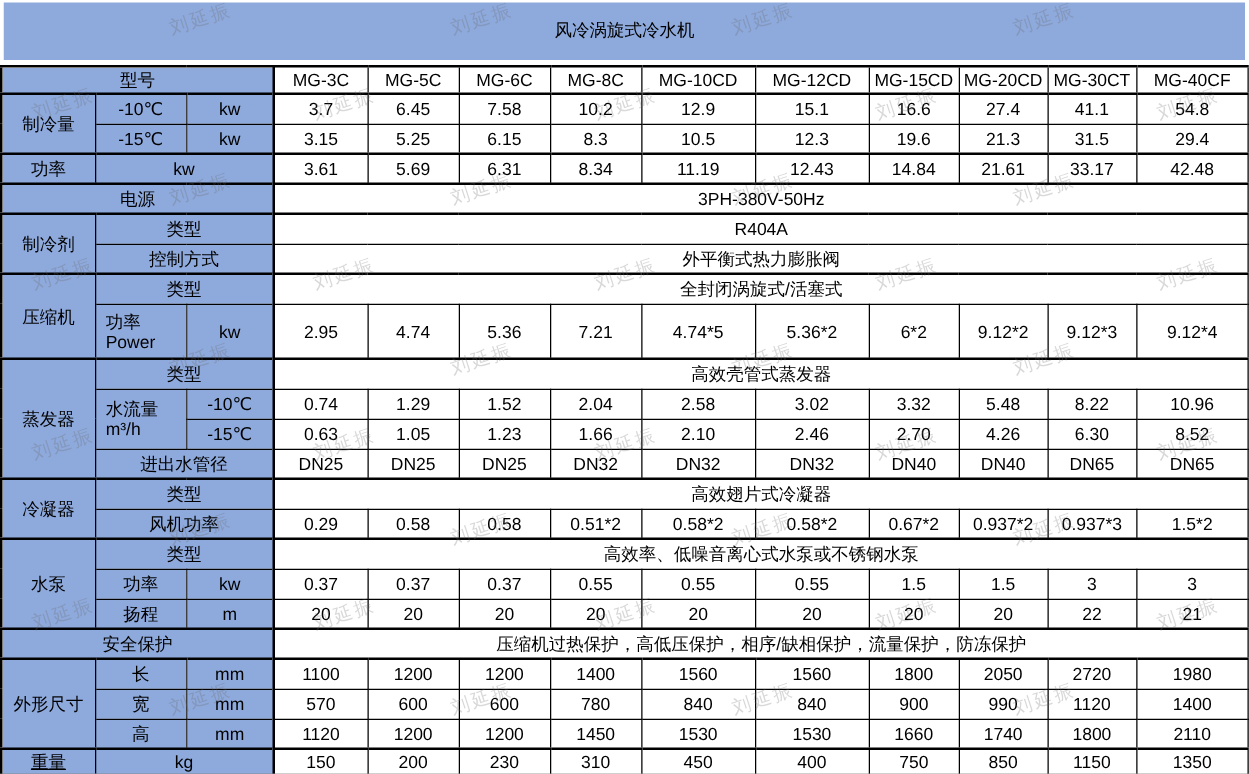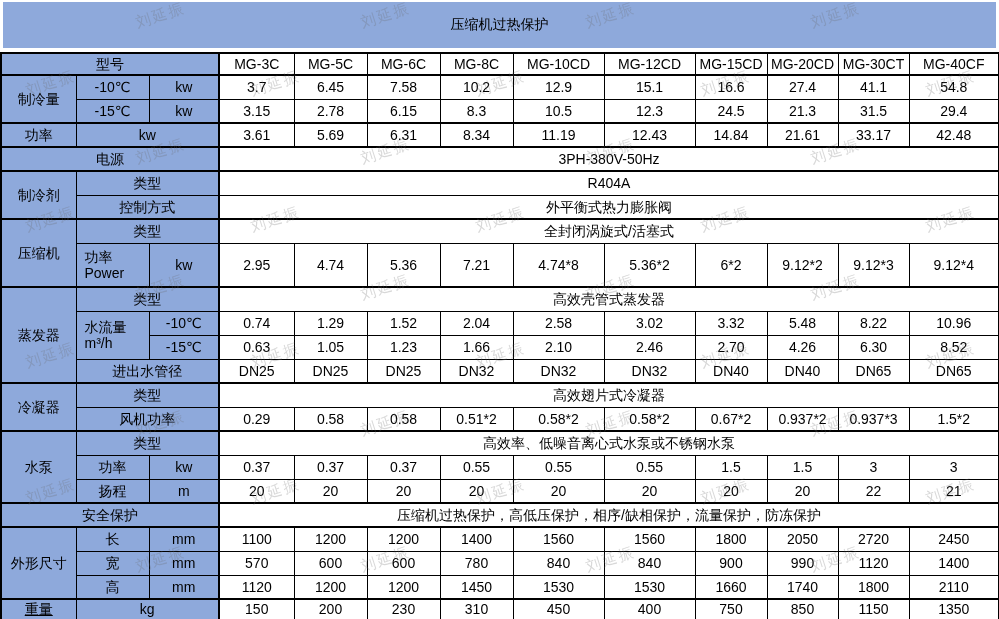--- a/index.html
+++ b/index.html
@@ -40,21 +40,21 @@
     position:absolute;
     font-size:15px;letter-spacing:2px;
     color:rgba(105,105,105,0.26);
     transform:rotate(-18deg);
     white-space:nowrap;
   }
 </style>
 </head>
 <body style="--hdr: #8EA9DB;">
 
-<div class="title-bar">压缩机过热保护</div>
+<div class="title-bar">风冷涡旋式冷水机</div>
 
 <table class="spec">
   <colgroup>
     <col style="width:75px">
       <col style="width:73px">
       <col style="width:70px">
     <col style="width:75px">
       <col style="width:73px">
       <col style="width:73px">
       <col style="width:73px">
@@ -94,26 +94,26 @@
       <td>16.6</td>
       <td>27.4</td>
       <td>41.1</td>
       <td>54.8</td>
     </tr>
 
     <tr>
       <td class="h">-15℃</td>
       <td class="h cr">kw</td>
       <td>3.15</td>
-      <td>2.78</td>
+      <td>5.25</td>
       <td>6.15</td>
       <td>8.3</td>
       <td>10.5</td>
       <td>12.3</td>
-      <td>24.5</td>
+      <td>19.6</td>
       <td>21.3</td>
       <td>31.5</td>
       <td>29.4</td>
     </tr>
 
     <tr class="g">
       <td class="h">功率</td>
       <td class="h cr" colspan="2">kw</td>
       <td>3.61</td>
       <td>5.69</td>
@@ -150,21 +150,21 @@
     </tr>
 
     <tr class="tall">
       <td class="h pre">功率
 Power</td>
       <td class="h cr">kw</td>
       <td>2.95</td>
       <td>4.74</td>
       <td>5.36</td>
       <td>7.21</td>
-      <td>4.74*8</td>
+      <td>4.74*5</td>
       <td>5.36*2</td>
       <td>6*2</td>
       <td>9.12*2</td>
       <td>9.12*3</td>
       <td>9.12*4</td>
     </tr>
 
     <tr class="g">
       <td class="h" rowspan="4">蒸发器</td>
       <td class="h cr" colspan="2">类型</td>
@@ -282,21 +282,21 @@
       <td class="h cr">mm</td>
       <td>1100</td>
       <td>1200</td>
       <td>1200</td>
       <td>1400</td>
       <td>1560</td>
       <td>1560</td>
       <td>1800</td>
       <td>2050</td>
       <td>2720</td>
-      <td>2450</td>
+      <td>1980</td>
     </tr>
 
     <tr>
       <td class="h">宽</td>
       <td class="h cr">mm</td>
       <td>570</td>
       <td>600</td>
       <td>600</td>
       <td>780</td>
       <td>840</td>

